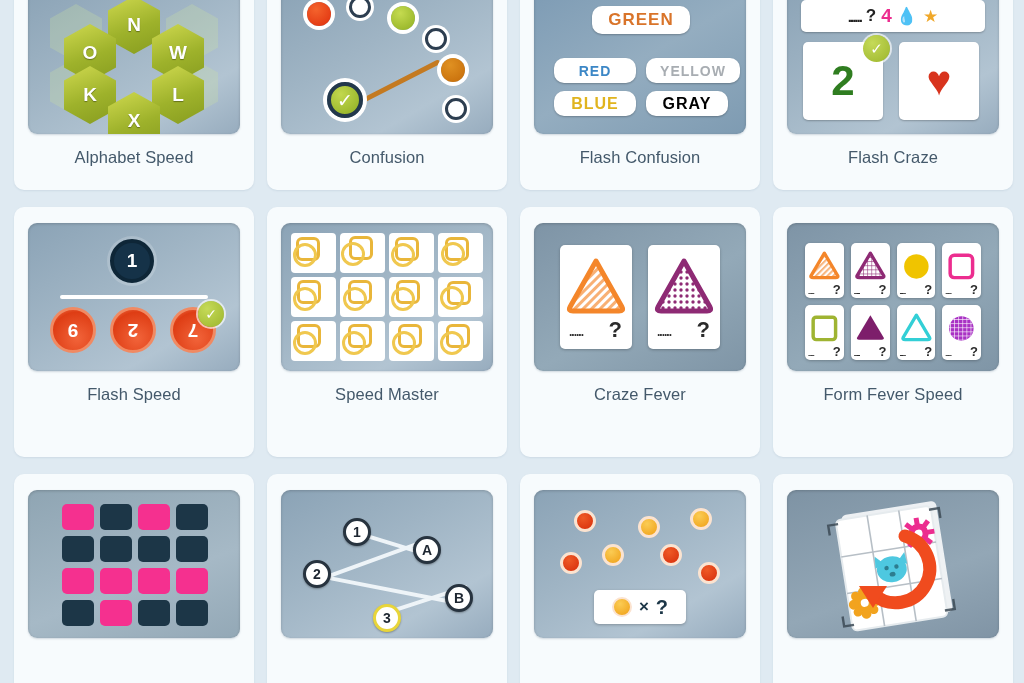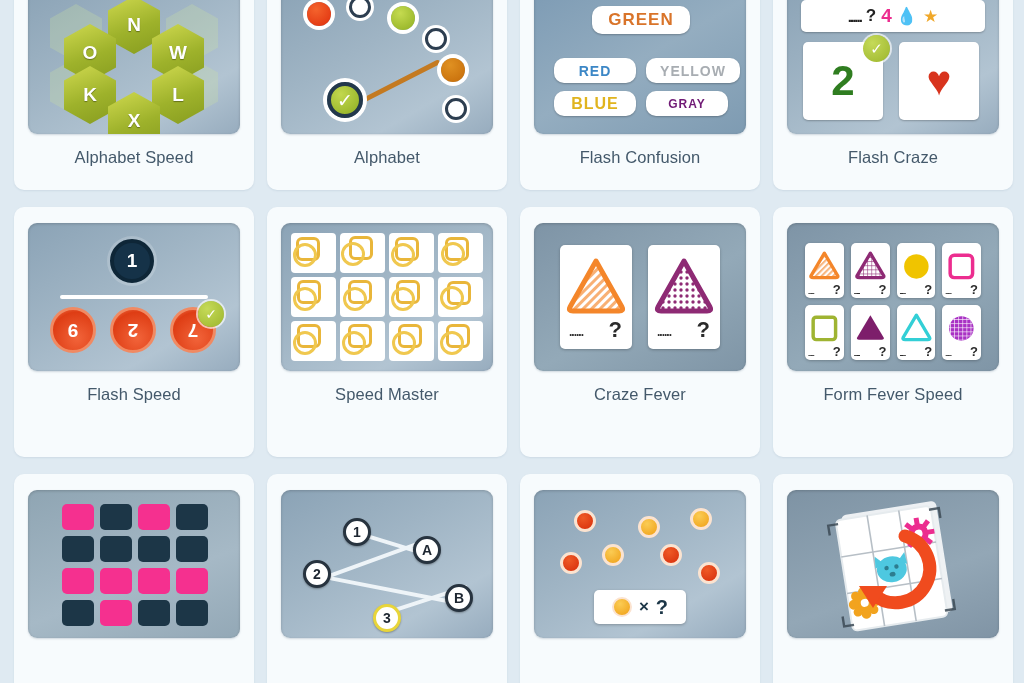--- a/index.html
+++ b/index.html
@@ -166,39 +166,39 @@
         <div class="cline" style="left:82px;top:112px;width:86px;transform:rotate(-27deg);"></div>
         <div class="cdot filled" style="left:26px;top:16px;background:radial-gradient(circle at 38% 30%,#f4642d,#df2e0c);"></div>
         <div class="cdot ring" style="left:68px;top:10px;"></div>
         <div class="cdot filled" style="left:110px;top:20px;background:radial-gradient(circle at 38% 30%,#c5db50,#8fae22);"></div>
         <div class="cdot ring" style="left:144px;top:42px;"></div>
         <div class="cdot filled" style="left:160px;top:72px;background:radial-gradient(circle at 38% 30%,#e09122,#c46a08);"></div>
         <div class="cdot ring" style="left:164px;top:112px;"></div>
         <div class="cactive" style="left:46px;top:96px;">✓</div>
       </div>
     </div>
-    <div class="label">Alphabet</div>
+    <div class="label">Confusion</div>
   </div>
 
   <div class="card">
     <div class="thumb-wrap">
       <div class="thumb" style="background:linear-gradient(150deg,#7d9bb4,#94adc0 50%,#7e9bb2);">
         <div class="wordbox" style="left:58px;top:20px;width:98px;height:28px;font-size:17px;color:#d9742a;">
             <span>GREEN</span>
           </div>
         <div class="wordbox" style="left:20px;top:72px;width:82px;height:25px;font-size:14px;color:#3c87c6;">
             <span>RED</span>
           </div>
         <div class="wordbox" style="left:112px;top:72px;width:94px;height:25px;font-size:14px;color:#a8adb2;">
             <span>YELLOW</span>
           </div>
         <div class="wordbox" style="left:20px;top:105px;width:82px;height:25px;font-size:16px;color:#e0b41f;">
             <span>BLUE</span>
           </div>
-        <div class="wordbox" style="left:112px;top:105px;width:82px;height:25px;font-size:12px;color:#701a75;">
+        <div class="wordbox" style="left:112px;top:105px;width:82px;height:25px;font-size:16px;color:#000000;">
             <span>GRAY</span>
           </div>
       </div>
     </div>
     <div class="label">Flash Confusion</div>
   </div>
 
   <div class="card">
     <div class="thumb-wrap">
       <div class="thumb">

